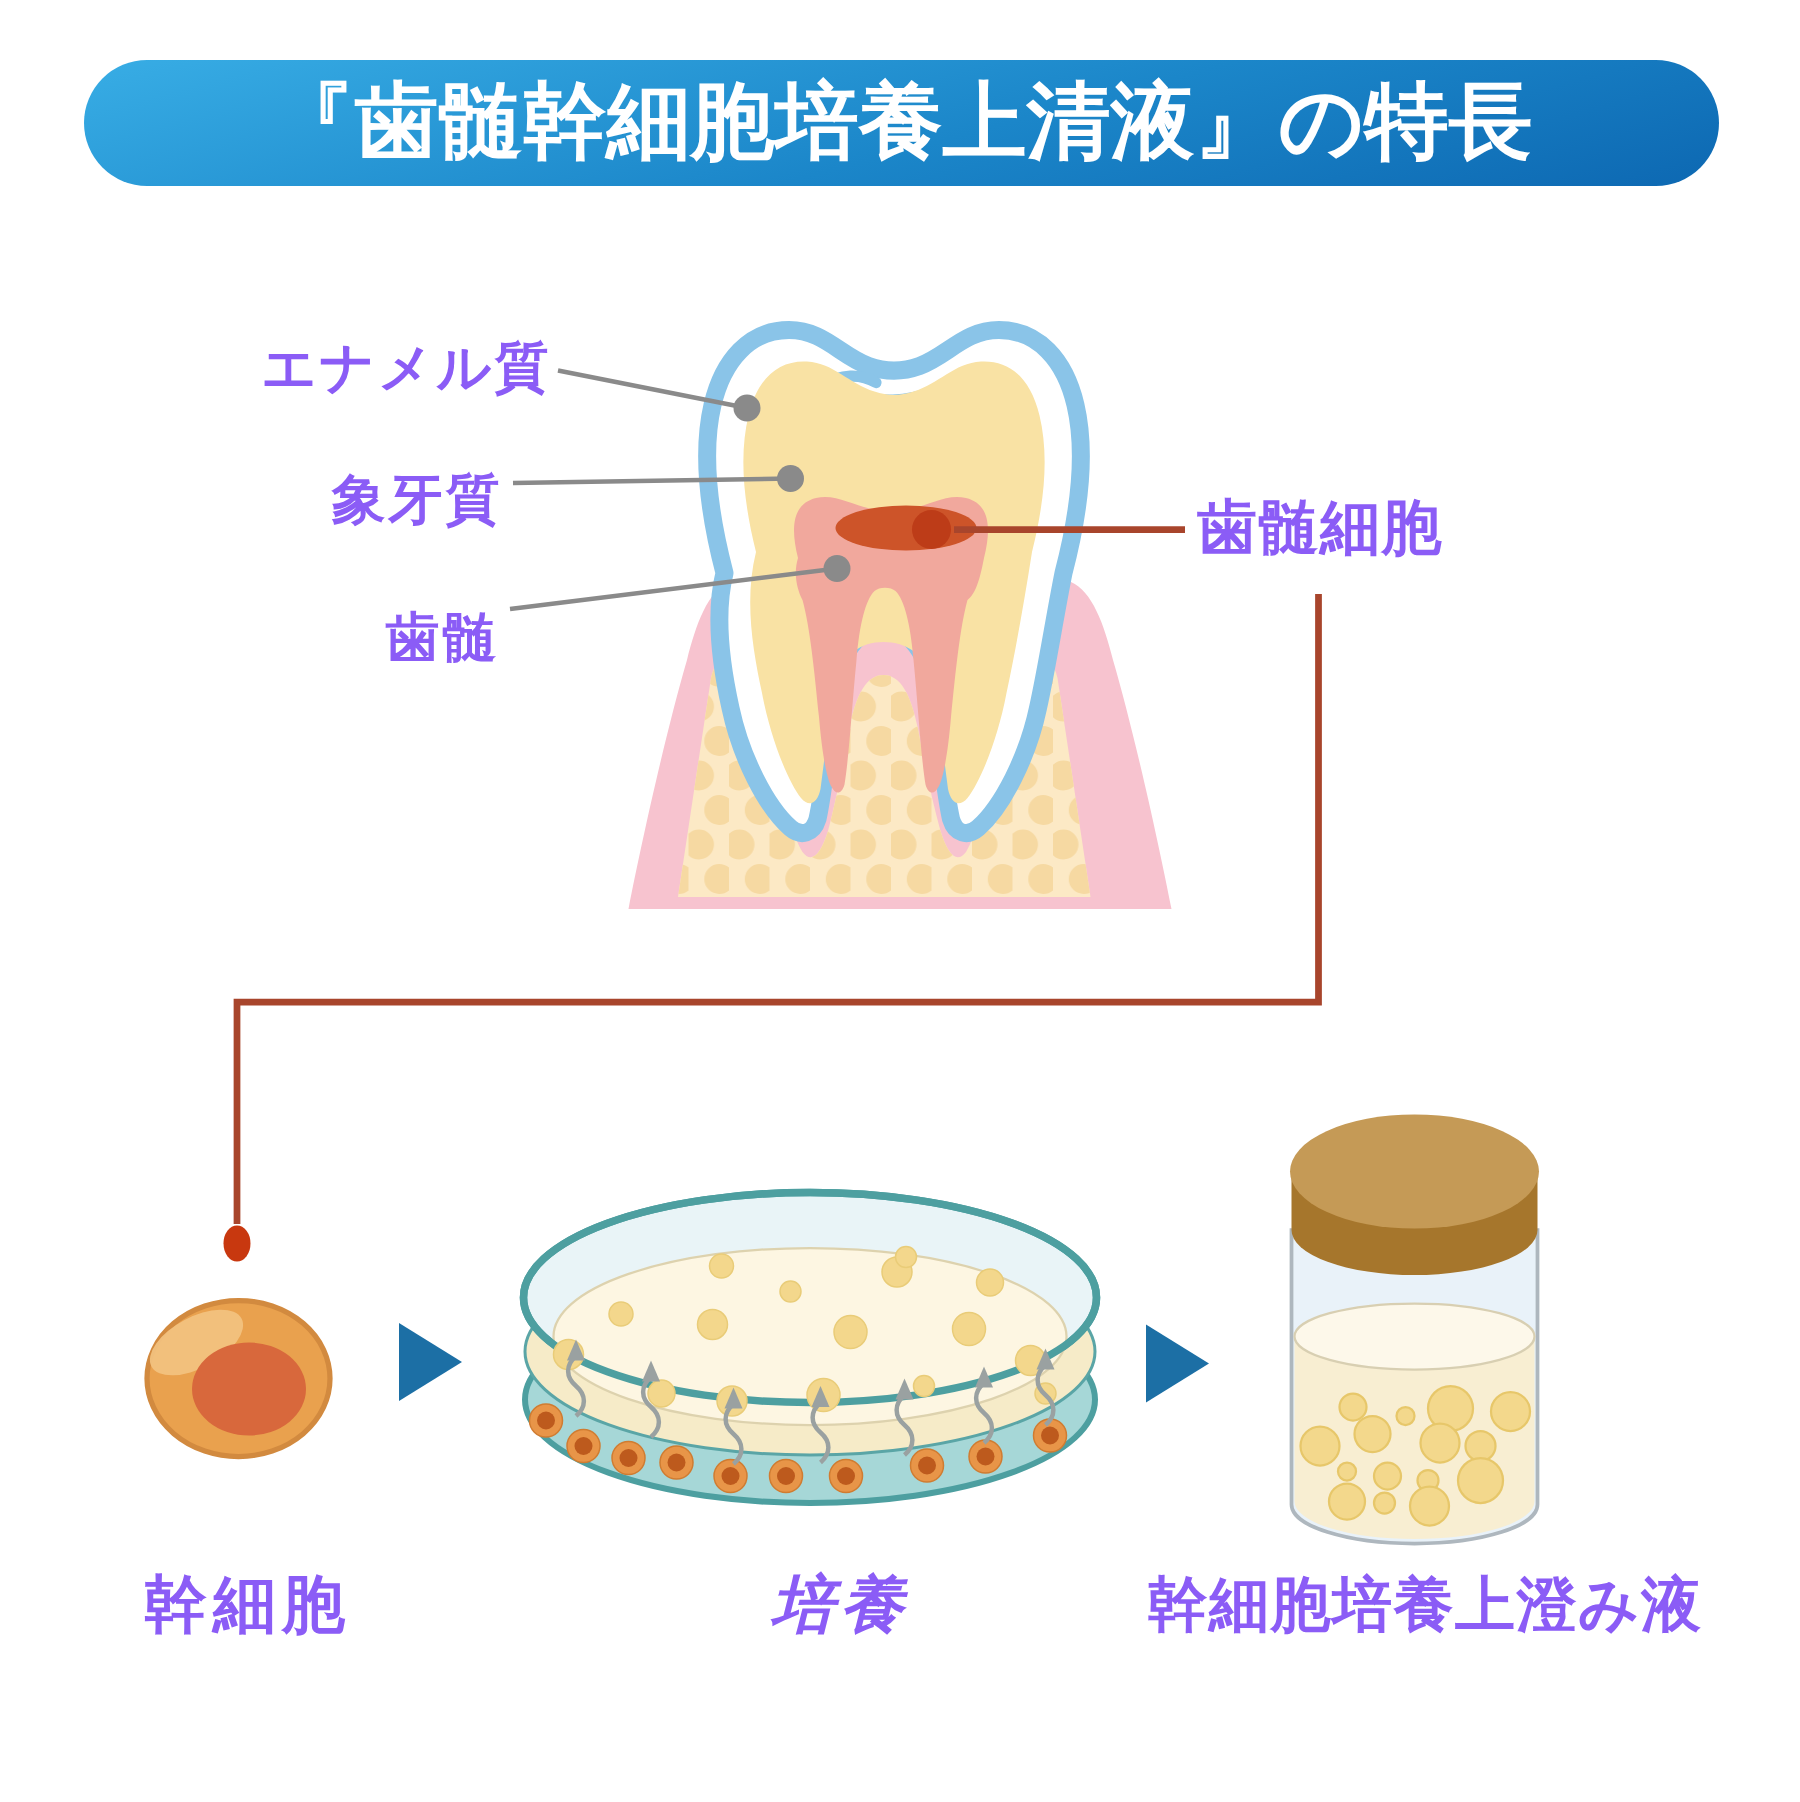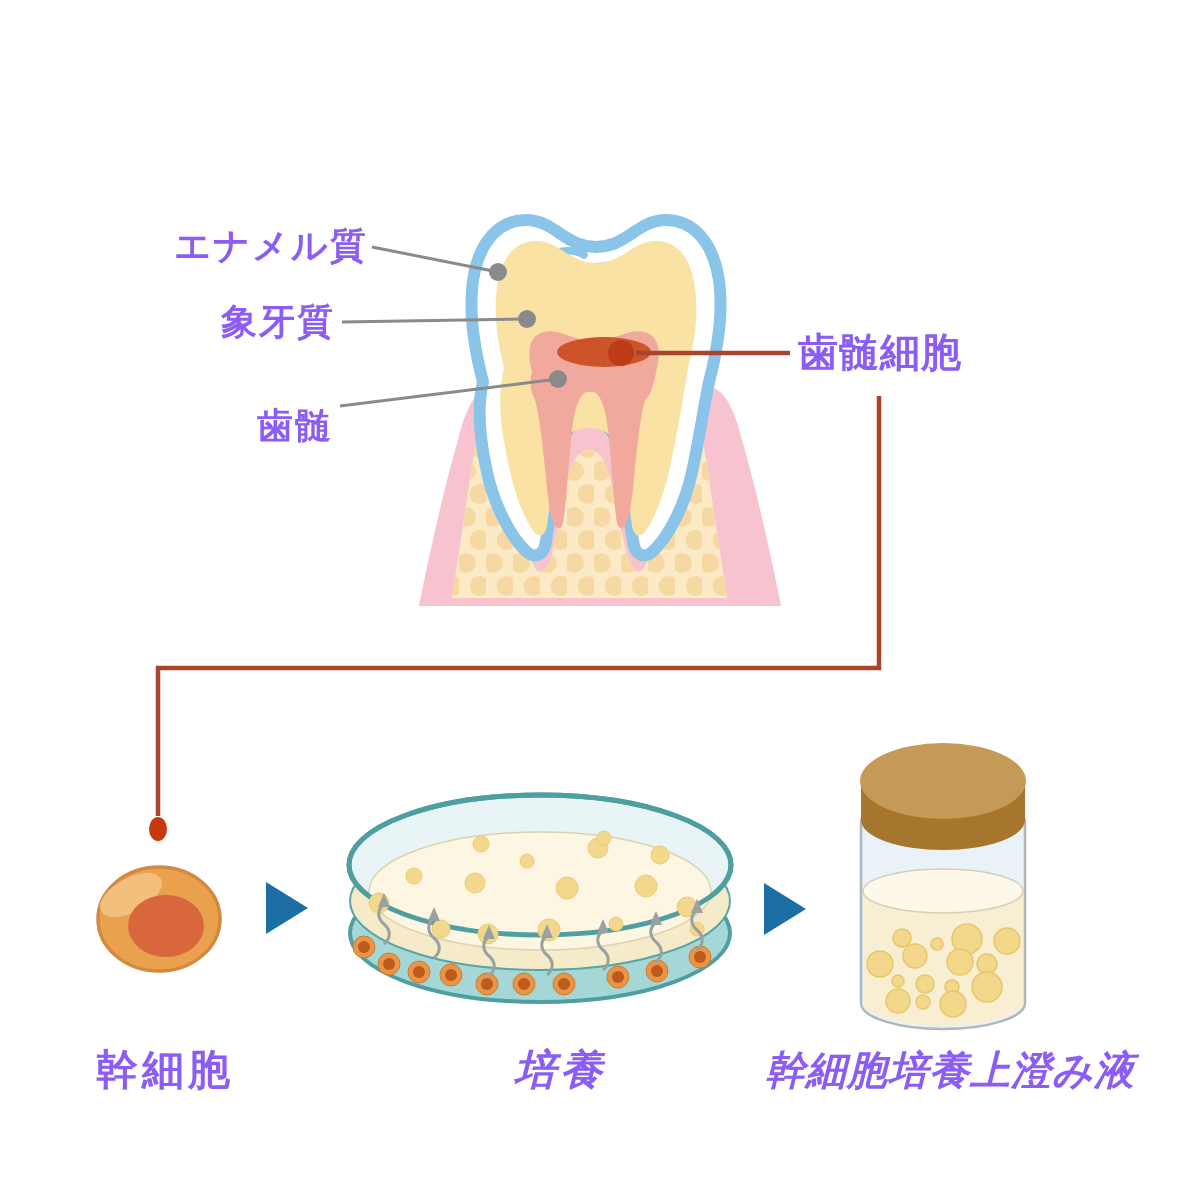--- a/index.html
+++ b/index.html
@@ -26,20 +26,23 @@
   .lbl-md { font-size:40px; letter-spacing:1px; }
   .lbl-bottom { font-size:42px; letter-spacing:4px; }
   .lbl-bottom-long { font-size:40px; letter-spacing:1px; }
   svg.diagram { position:absolute; left:0; top:0; }
 </style>
 </head>
 <body>
 
 <div class="canvas">
 
+  <div class="header-banner">
+    <div class="header-title">『歯髄幹細胞培養上清液』の特長</div>
+  </div>
 
   <svg class="diagram" width="1200" height="1201" viewBox="0 0 1200 1201">
     <defs>
       <pattern id="honey" width="27" height="46" patternUnits="userSpaceOnUse">
         <circle cx="7" cy="11" r="10" fill="#f6d9a2"></circle>
         <circle cx="20.5" cy="34" r="10" fill="#f6d9a2"></circle>
       </pattern>
       <g id="squig">
         <path d="M0,0 C 7,-6 7,-14 0,-20 C -7,-26 -7,-34 0,-40" stroke="#9aa1a1" stroke-width="3" fill="none"></path>
         <path d="M-6,-37 L6,-37 L0,-51 Z" fill="#9aa1a1"></path>
@@ -194,21 +197,21 @@
         <circle cx="898" cy="1001" r="12"></circle>
           <circle cx="923" cy="1002" r="7"></circle>
         <circle cx="953" cy="1004" r="13"></circle>
       </g>
       <path d="M861,781 L861,820 A82,30 0 0 0 1025,820 L1025,781 Z" fill="#a6762c"></path>
       <ellipse cx="943" cy="781" rx="83" ry="38" fill="#c59a56"></ellipse>
     </g>
   </svg>
 
   <div class="tlabel lbl-sm" style="left:271px; top:246px;">エナメル質</div>
-  <div class="tlabel lbl-sm" style="left:278px; top:322px;">象牙質</div>
+  <div class="tlabel lbl-sm" style="left:278px; top:334px;">象牙質</div>
   <div class="tlabel lbl-sm" style="left:295px; top:426px;">歯髄</div>
   <div class="tlabel lbl-bottom" style="left:165px; top:1070px;">幹細胞</div>
 
   <div class="tlabel lbl-md" style="left:880px; top:352px;">歯髄細胞</div>
   <div class="tlabel lbl-bottom" style="left:560px; top:1070px;font-style:italic;">培養</div>
-  <div class="tlabel lbl-bottom-long" style="left:950px; top:1070px;font-style:italic;">幹細胞培養上澄み液</div>
+  <div class="tlabel lbl-bottom-long" style="left:950px; top:1070px;">幹細胞培養上澄み液</div>
 
 </div>
 
 </body></html>

